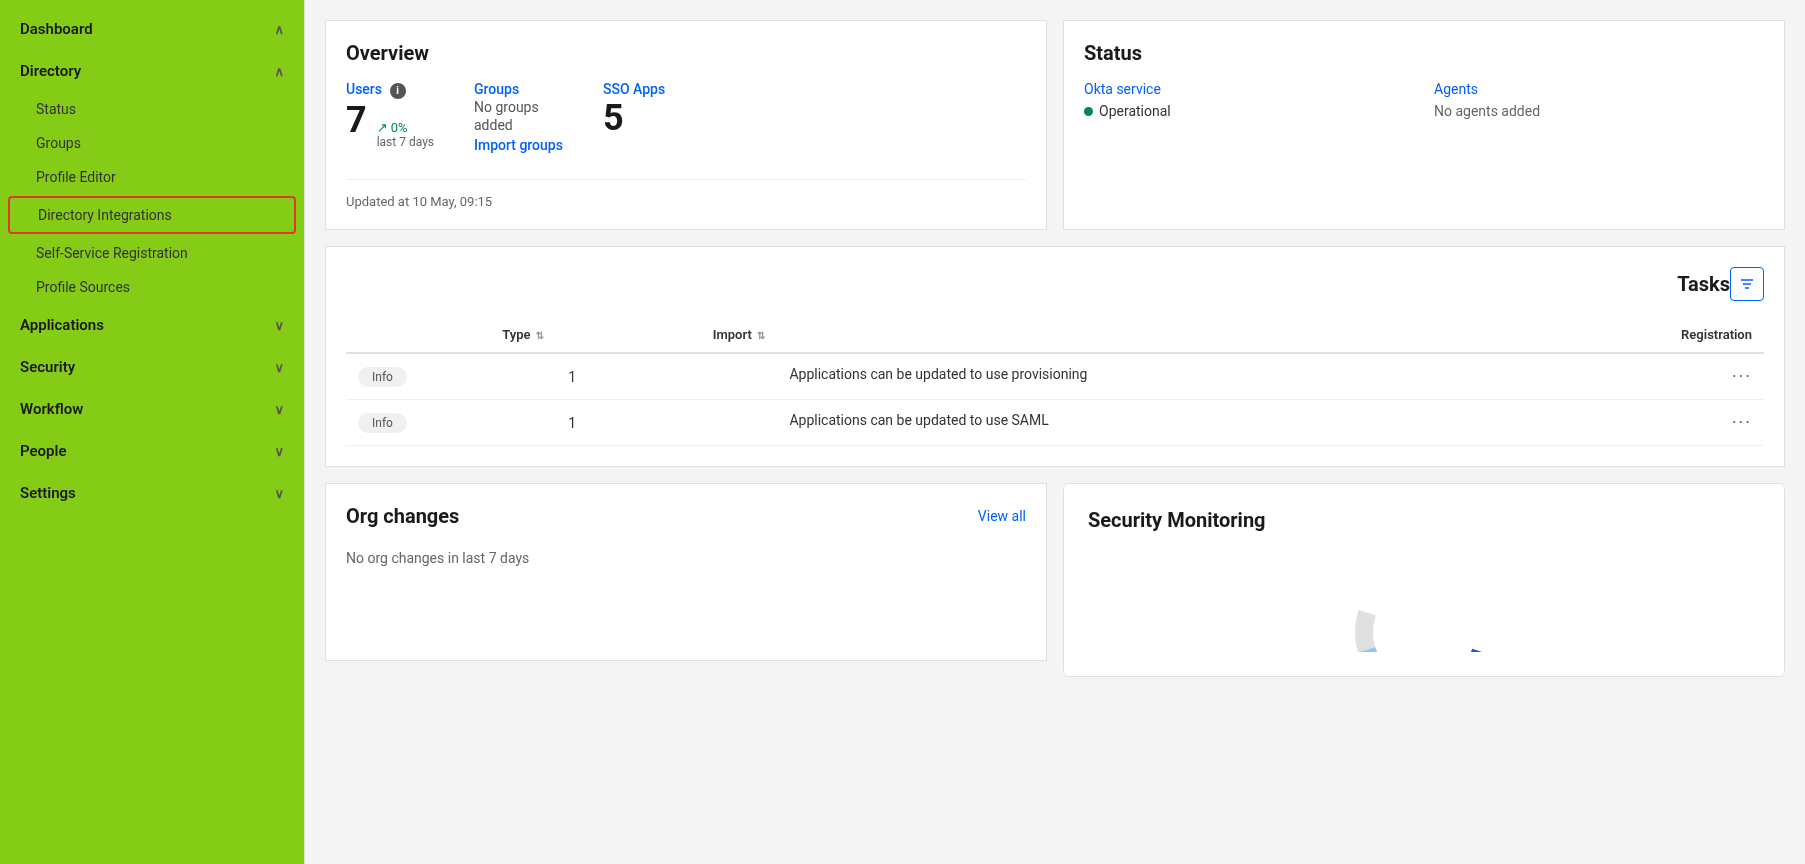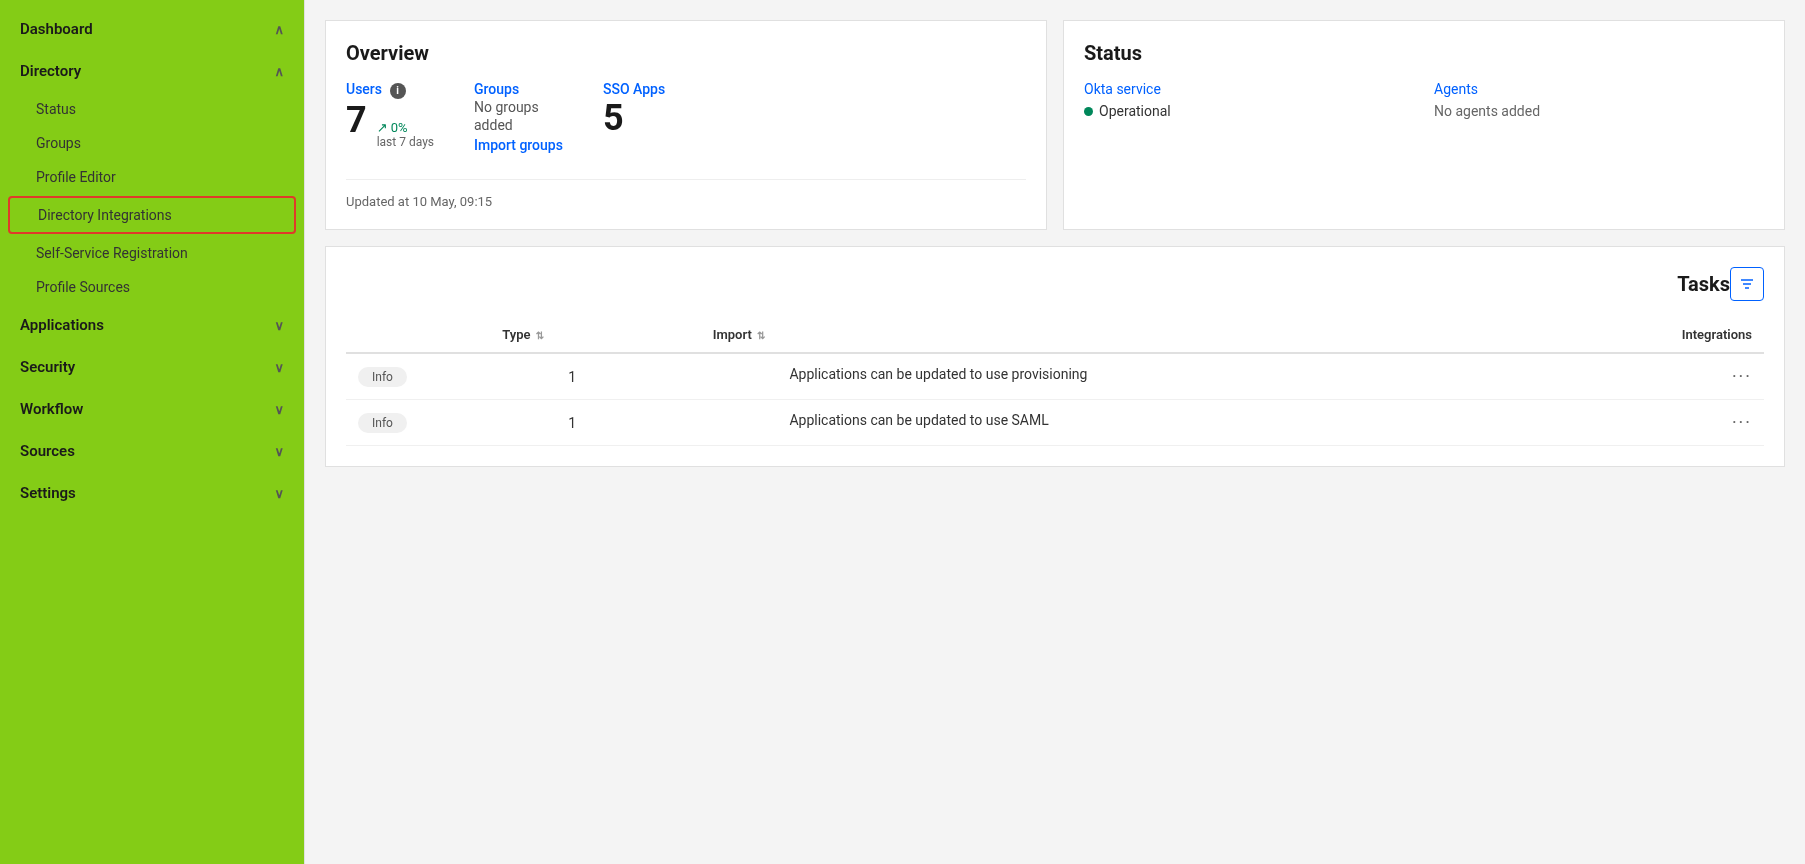--- a/index.html
+++ b/index.html
@@ -288,21 +288,21 @@
     <span>Security</span>
     <span class="chevron">∨</span>
   </div>
 
   <div class="nav-item-top">
     <span>Workflow</span>
     <span class="chevron">∨</span>
   </div>
 
   <div class="nav-item-top">
-    <span>Sources</span>
+    <span>People</span>
     <span class="chevron">∨</span>
   </div>
 
   <div class="nav-item-top">
     <span>Settings</span>
     <span class="chevron">∨</span>
   </div>
 
 </nav>
 
@@ -377,21 +377,21 @@
         <tr>
           <th>
             <span>Type</span>
             <span class="sort-arrows">⇅</span>
           </th>
           <th>
             <span>Import</span>
             <span class="sort-arrows">⇅</span>
           </th>
           <th>
-            <span>Integrations</span>
+            <span>Registration</span>
           </th>
         </tr>
       </thead>
       <tbody>
         <tr>
           <td>
             <span class="type-badge">Info</span>
           </td>
           <td>1</td>
           <td>
@@ -406,14 +406,40 @@
           <td>1</td>
           <td>
             <span>Applications can be updated to use SAML</span>
             <span class="ellipsis-btn">···</span>
           </td>
         </tr>
       </tbody>
     </table>
   </div>
 
+  <div class="two-col">
+
+    <div class="card">
+      <div class="org-header">
+        <h2 class="section-title" style="margin-bottom:0;">Org changes</h2>
+        <a class="view-all-link">View all</a>
+      </div>
+      <div class="org-empty">No org changes in last 7 days</div>
+    </div>
+
+    <div class="sec-mon-card">
+      <h2 class="section-title">Security Monitoring</h2>
+      <div class="donut-container">
+
+        <svg width="160" height="100" viewBox="0 0 160 100">
+
+          <circle cx="80" cy="80" r="60" fill="none" stroke="#e0e0e0" stroke-width="18" stroke-dasharray="188 188" stroke-dashoffset="-20"></circle>
+
+          <circle cx="80" cy="80" r="60" fill="none" stroke="#1a56db" stroke-width="18" stroke-dasharray="90 280" stroke-dashoffset="-20"></circle>
+
+          <circle cx="80" cy="80" r="60" fill="none" stroke="#93c5fd" stroke-width="18" stroke-dasharray="60 320" stroke-dashoffset="-110"></circle>
+        </svg>
+      </div>
+    </div>
+
+  </div>
 
 </main>
 
 </body></html>

